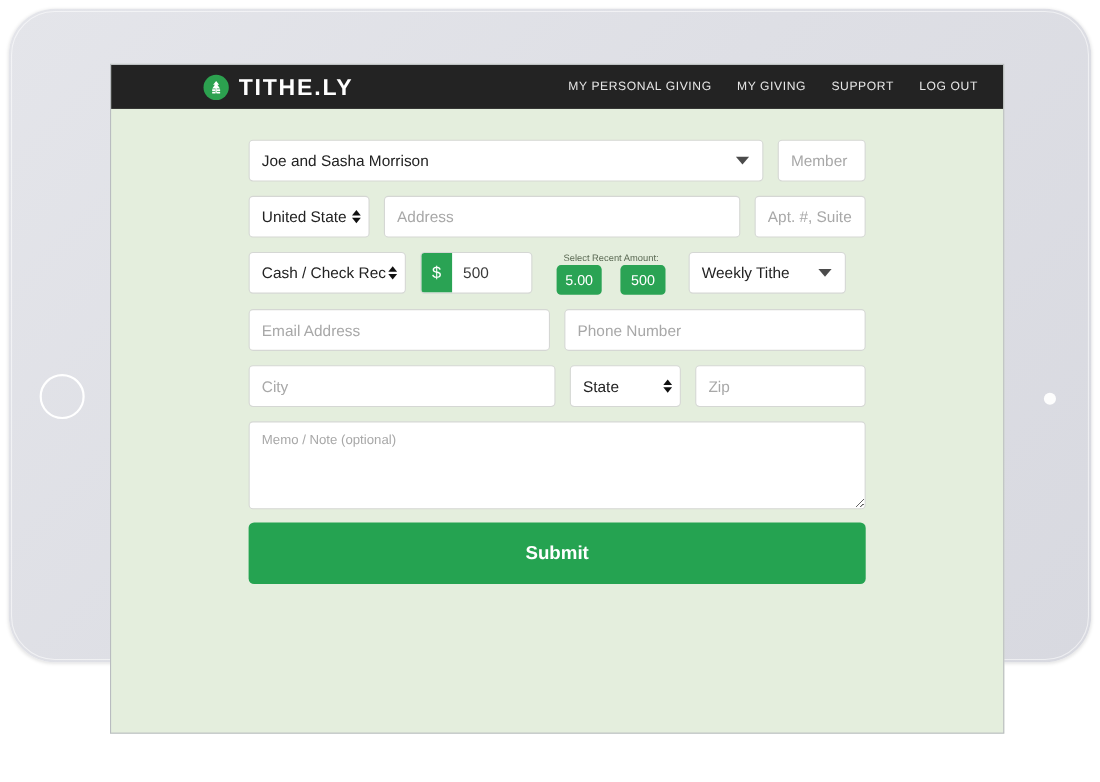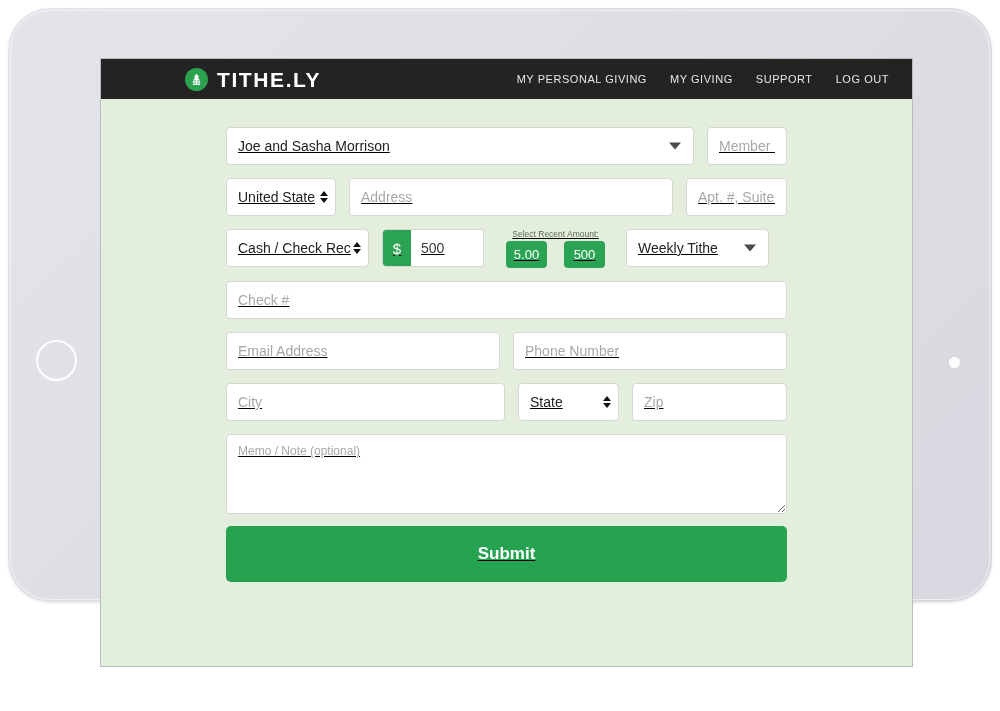--- a/index.html
+++ b/index.html
@@ -114,21 +114,20 @@
     font-size: 11px;
     letter-spacing: 0.55px;
     text-decoration: none;
     white-space: nowrap;
     cursor: pointer;
   }
 
   
   #form-area {
     padding: 28px 0 0 0;
-    text-decoration: underline;
   }
   .row {
     display: flex;
     align-items: flex-start;
     margin: 0 auto 13px auto;
     width: 561px;
   }
 
   .fld {
     background: #ffffff;
@@ -394,23 +393,20 @@
             <button class="recent-btn">500</button>
           </div>
         </div>
 
         <div class="sel-wrap" id="sel-frequency">
           <span class="sel-text">Weekly Tithe</span>
           <span class="caret"></span>
         </div>
       </div>
 
-      <div class="row">
-        <input class="fld" id="inp-check" type="text" placeholder="Check #" style="">
-      </div>
 
       <div class="row">
         <input class="fld" id="inp-email" type="text" placeholder="Email Address" style="">
         <input class="fld" id="inp-phone" type="text" placeholder="Phone Number" style="">
       </div>
 
       <div class="row">
         <input class="fld" id="inp-city" type="text" placeholder="City" style="">
         <div class="sel-wrap" id="sel-state">
           <span class="sel-text">State</span>

